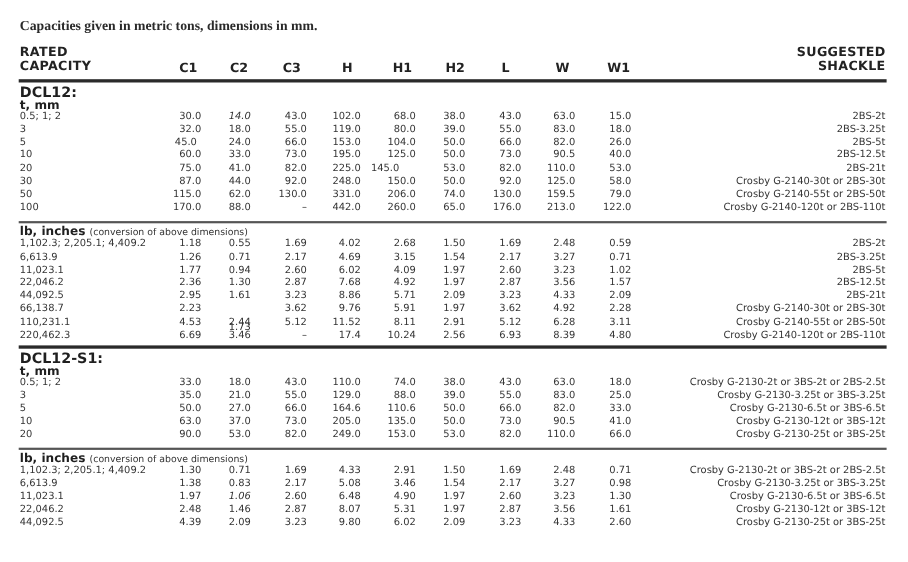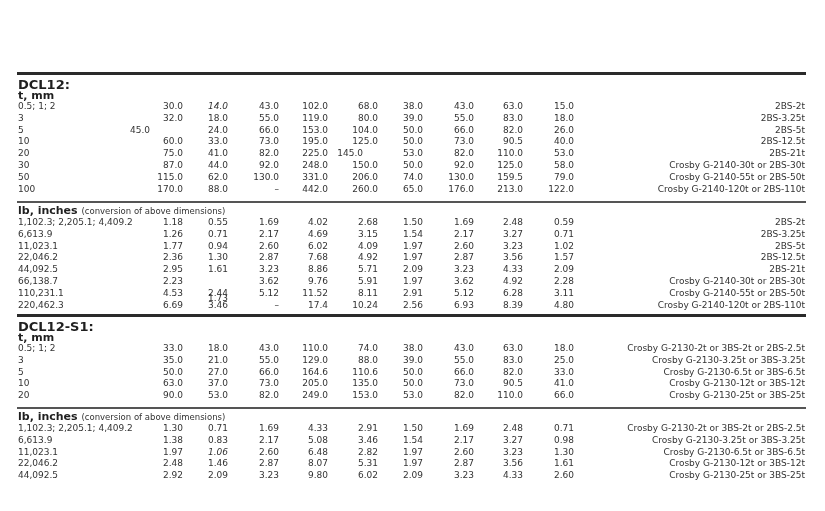--- a/index.html
+++ b/index.html
@@ -18,21 +18,41 @@
     .sec-unit .sub { font-weight: normal; font-size: 8.5px; color: #333; }
     .row { position: absolute; left: 0; width: 825px; height: 11px; font-family: "DejaVu Sans", sans-serif; font-size: 9px; color: #333; line-height: 11px; }
     .row .c { position: absolute; top: 0; text-align: right; white-space: nowrap; }
     .row .cap { left: 18px; text-align: left; }
     .row .shk { right: 20px; left: auto; }
   </style>
 </head>
 <body>
 
 <div class="page">
+  <div class="note">Capacities given in metric tons, dimensions in mm.</div>
 
+  <div class="hdr">
+    <div class="cap">
+      <div>RATED</div>
+      <div>CAPACITY</div>
+    </div>
+    <div class="col" style="left:163px">C1</div>
+    <div class="col" style="left:209px">C2</div>
+    <div class="col" style="left:257px">C3</div>
+    <div class="col" style="left:311px">H</div>
+    <div class="col" style="left:357px">H1</div>
+    <div class="col" style="left:405px">H2</div>
+    <div class="col" style="left:456px">L</div>
+    <div class="col" style="left:505px">W</div>
+    <div class="col" style="left:552px">W1</div>
+    <div class="shk">
+      <div>SUGGESTED</div>
+      <div>SHACKLE</div>
+    </div>
+  </div>
   <div class="rule-thick" style="top:72px"></div>
 
   <div id="body-area"></div>
 <div class="sec-title" style="top: 78px;">DCL12:</div>
     <div class="sec-unit" style="top: 90px;">t, mm</div>
     <div class="row" style="top: 101px;">
       <span class="c cap">0.5; 1; 2</span>
       <span class="c" style="right: 642px;">30.0</span>
       <span class="c" style="right: 597px; font-style: italic;">14.0</span>
       <span class="c" style="right: 546px;">43.0</span>
@@ -52,21 +72,21 @@
       <span class="c" style="right: 497px;">119.0</span>
       <span class="c" style="right: 447px;">80.0</span>
       <span class="c" style="right: 402px;">39.0</span>
       <span class="c" style="right: 351px;">55.0</span>
       <span class="c" style="right: 302px;">83.0</span>
       <span class="c" style="right: 251px;">18.0</span>
       <span class="c shk">2BS-3.25t</span>
     </div>
     <div class="row" style="top: 124.6px;">
       <span class="c cap">5</span>
-      <span class="c" style="right: 675px; margin-left: 16px;">45.0</span>
+      <span class="c" style="right: 646px; margin-left: 16px;">45.0</span>
       <span class="c" style="right: 597px;">24.0</span>
       <span class="c" style="right: 546px;">66.0</span>
       <span class="c" style="right: 497px;">153.0</span>
       <span class="c" style="right: 447px;">104.0</span>
       <span class="c" style="right: 402px;">50.0</span>
       <span class="c" style="right: 351px;">66.0</span>
       <span class="c" style="right: 302px;">82.0</span>
       <span class="c" style="right: 251px;">26.0</span>
       <span class="c shk">2BS-5t</span>
     </div>
@@ -336,21 +356,21 @@
       <span class="c" style="right: 302px;">3.27</span>
       <span class="c" style="right: 251px;">0.98</span>
       <span class="c shk">Crosby G-2130-3.25t or 3BS-3.25t</span>
     </div>
     <div class="row" style="top: 446.6px;">
       <span class="c cap">11,023.1</span>
       <span class="c" style="right: 642px;">1.97</span>
       <span class="c" style="right: 597px; font-style: italic;">1.06</span>
       <span class="c" style="right: 546px;">2.60</span>
       <span class="c" style="right: 497px;">6.48</span>
-      <span class="c" style="right: 447px;">2.82</span>
+      <span class="c" style="right: 447px;">4.90</span>
       <span class="c" style="right: 402px;">1.97</span>
       <span class="c" style="right: 351px;">2.60</span>
       <span class="c" style="right: 302px;">3.23</span>
       <span class="c" style="right: 251px;">1.30</span>
       <span class="c shk">Crosby G-2130-6.5t or 3BS-6.5t</span>
     </div>
     <div class="row" style="top: 458.4px;">
       <span class="c cap">22,046.2</span>
       <span class="c" style="right: 642px;">2.48</span>
       <span class="c" style="right: 597px;">1.46</span>
@@ -358,21 +378,21 @@
       <span class="c" style="right: 497px;">8.07</span>
       <span class="c" style="right: 447px;">5.31</span>
       <span class="c" style="right: 402px;">1.97</span>
       <span class="c" style="right: 351px;">2.87</span>
       <span class="c" style="right: 302px;">3.56</span>
       <span class="c" style="right: 251px;">1.61</span>
       <span class="c shk">Crosby G-2130-12t or 3BS-12t</span>
     </div>
     <div class="row" style="top: 470.2px;">
       <span class="c cap">44,092.5</span>
-      <span class="c" style="right: 642px;">2.92</span>
+      <span class="c" style="right: 642px;">4.39</span>
       <span class="c" style="right: 597px;">2.09</span>
       <span class="c" style="right: 546px;">3.23</span>
       <span class="c" style="right: 497px;">9.80</span>
       <span class="c" style="right: 447px;">6.02</span>
       <span class="c" style="right: 402px;">2.09</span>
       <span class="c" style="right: 351px;">3.23</span>
       <span class="c" style="right: 302px;">4.33</span>
       <span class="c" style="right: 251px;">2.60</span>
       <span class="c shk">Crosby G-2130-25t or 3BS-25t</span>
     </div>

